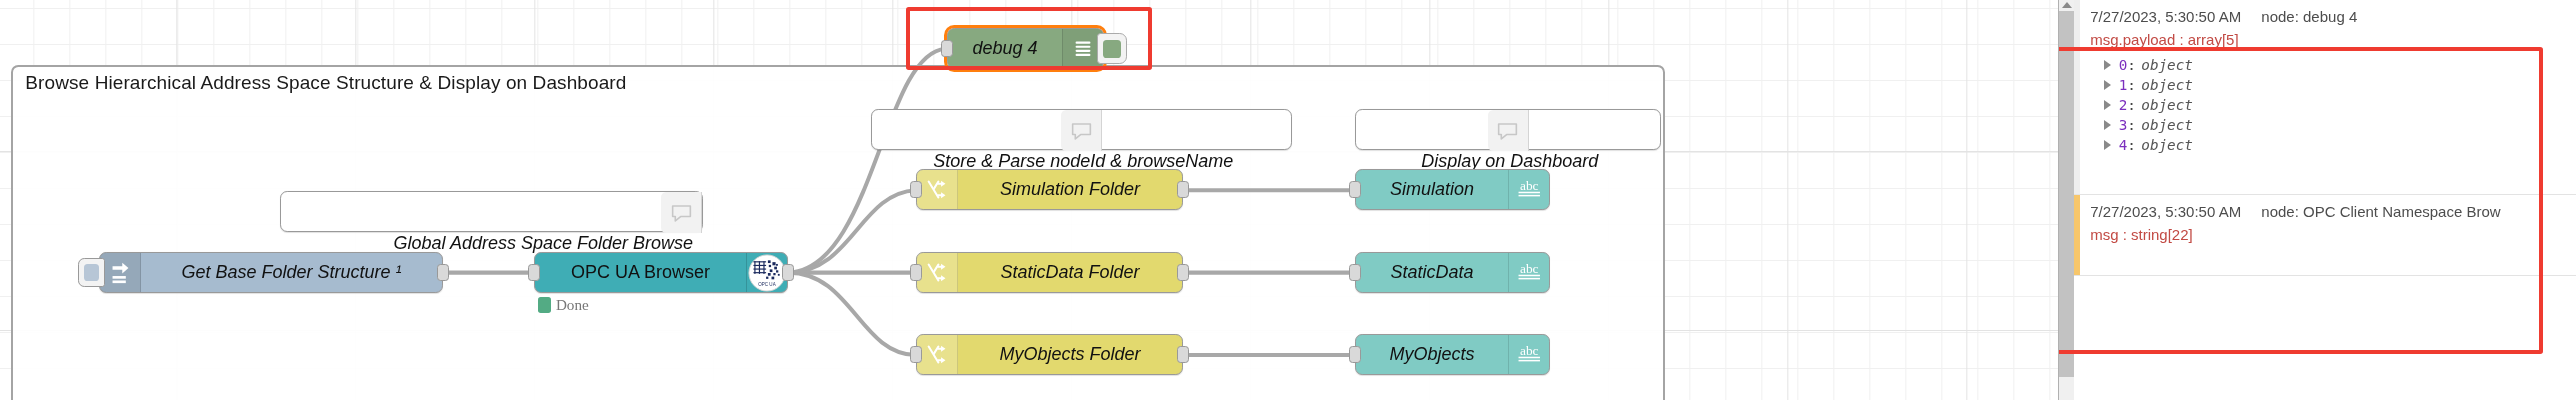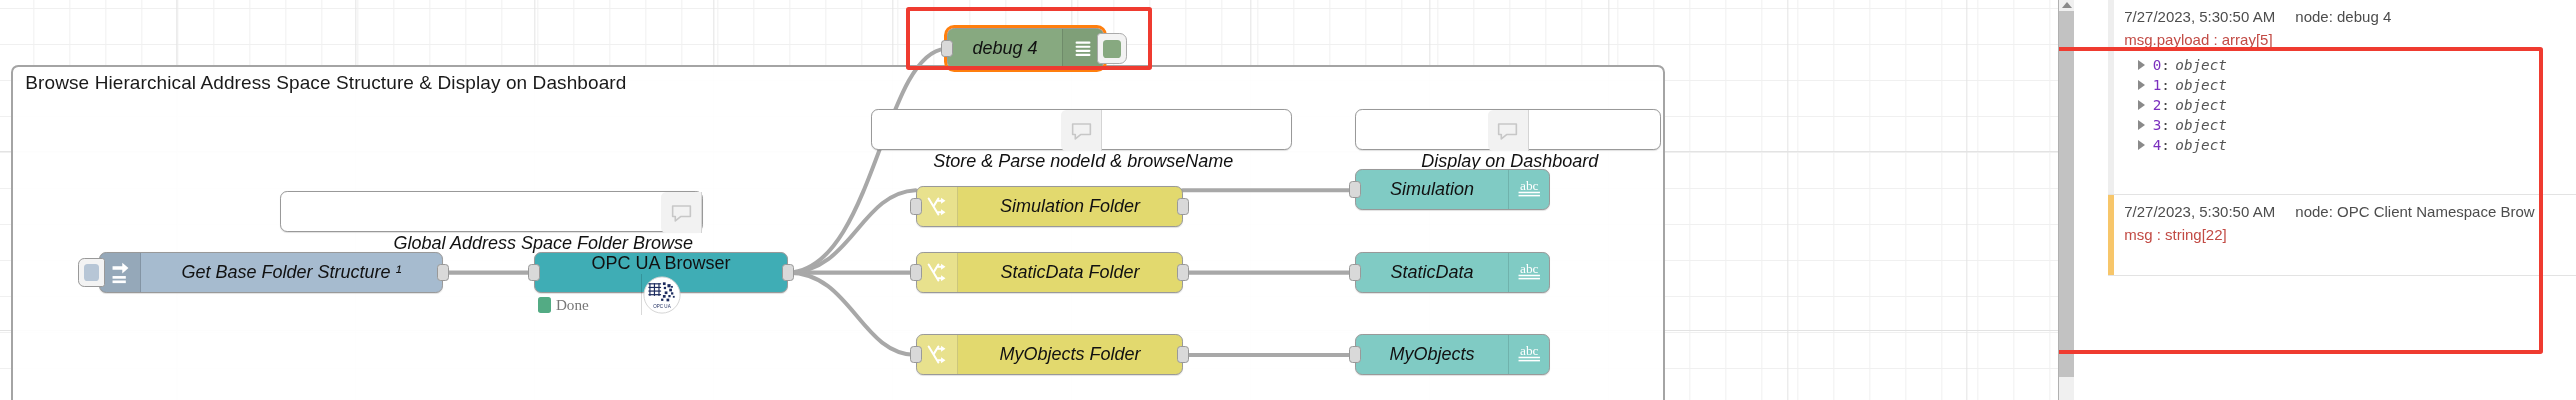--- a/index.html
+++ b/index.html
@@ -175,21 +175,21 @@
   }
   #sb-scroll .arrow {
     position:absolute; left:2.7px; top:1.8px;
     width:0;height:0;border-left:5.4px solid transparent;border-right:5.4px solid transparent;
     border-bottom:6.3px solid #8a8a8a;
   }
   #sb-scroll .thumb {
     position:absolute; left:0; top:10.8px; width:15.2px; height: 366px;
     background: #c2c2c2;
   }
-  .msg-list { position:absolute; left: 15.2px; top:0; right:0; bottom:0; background:#fff;padding-left:34px; }
+  .msg-list { position:absolute; left: 15.2px; top:0; right:0; bottom:0; background:#fff; }
 
   .msg {
     position: relative;
     background: #fff;
     border-bottom: 0.9px solid #e3e3e3;
     padding: 8px 10.8px 9px 16px;
   }
   .msg .bar { position:absolute; left:0; top:0; bottom:0; width: 6.3px; }
   .msg .bar.grey  { background: #eeeeee; }
   .msg .bar.amber { background: #f7c66a; }
@@ -302,21 +302,21 @@
         <svg width="23" height="23" viewBox="0 0 26 26">
           <path d="M4 6 h11 v-4 l7 6 -7 6 v-4 h-11 z" fill="#ffffff"></path>
           <rect x="4" y="17" width="15" height="3" fill="#ffffff"></rect>
           <rect x="4" y="22" width="15" height="3" fill="#ffffff"></rect>
         </svg>
       </span>
       <span class="label">Get Base Folder Structure ¹</span>
       <span class="port out"></span>
     </div>
 
-    <div class="node n-opcua no-italic" style="left:534px; top:252px; width:254px; z-index:20;flex-direction:column;">
+    <div class="node n-opcua no-italic" style="left:534px; top:252px; width:254px; z-index:20;">
       <span class="port in"></span>
       <span class="label">OPC UA Browser</span>
       <span class="icon-box icon-right" style="background:transparent;border-left:0.9px solid rgba(0,0,0,0.15);">
         <svg width="38" height="38" viewBox="0 0 42 42">
           <circle cx="21" cy="21" r="20" fill="#ffffff" stroke="#d0d0d0" stroke-width="1"></circle>
           <g fill="#1b2a5e">
             <rect x="6" y="8" width="14" height="1.3"></rect>
               <rect x="6" y="12" width="14" height="1.3"></rect>
             <rect x="6" y="16" width="14" height="1.3"></rect>
               <rect x="6" y="20" width="14" height="1.3"></rect>
@@ -340,21 +340,21 @@
         </svg>
       </span>
       <span class="port out"></span>
     </div>
 
     <div class="status" style="left:538px; top:296px;">
       <span class="dot"></span>
       <span>Done</span>
     </div>
 
-    <div class="node n-change" style="left:916px; top:186px; width:267px; z-index:20;">
+    <div class="node n-change" style="left:916px; top:169px; width:267px; z-index:20;">
       <span class="port in"></span>
       <span class="icon-box icon-left" style="background:rgba(255,255,255,0.22);">
         <svg width="23" height="23" viewBox="0 0 26 26">
           <g stroke="#ffffff" stroke-width="2.3" fill="none" stroke-linecap="round">
             <path d="M3 4 L 14 22"></path>
               <path d="M14 4 L 9 12"></path>
           </g>
           <path d="M17 3 l5 3.5 -5 3.5 z" fill="#fff"></path>
           <path d="M17 16 l5 3.5 -5 3.5 z" fill="#fff"></path>
           <g stroke="#ffffff" stroke-width="2.3" fill="none">

